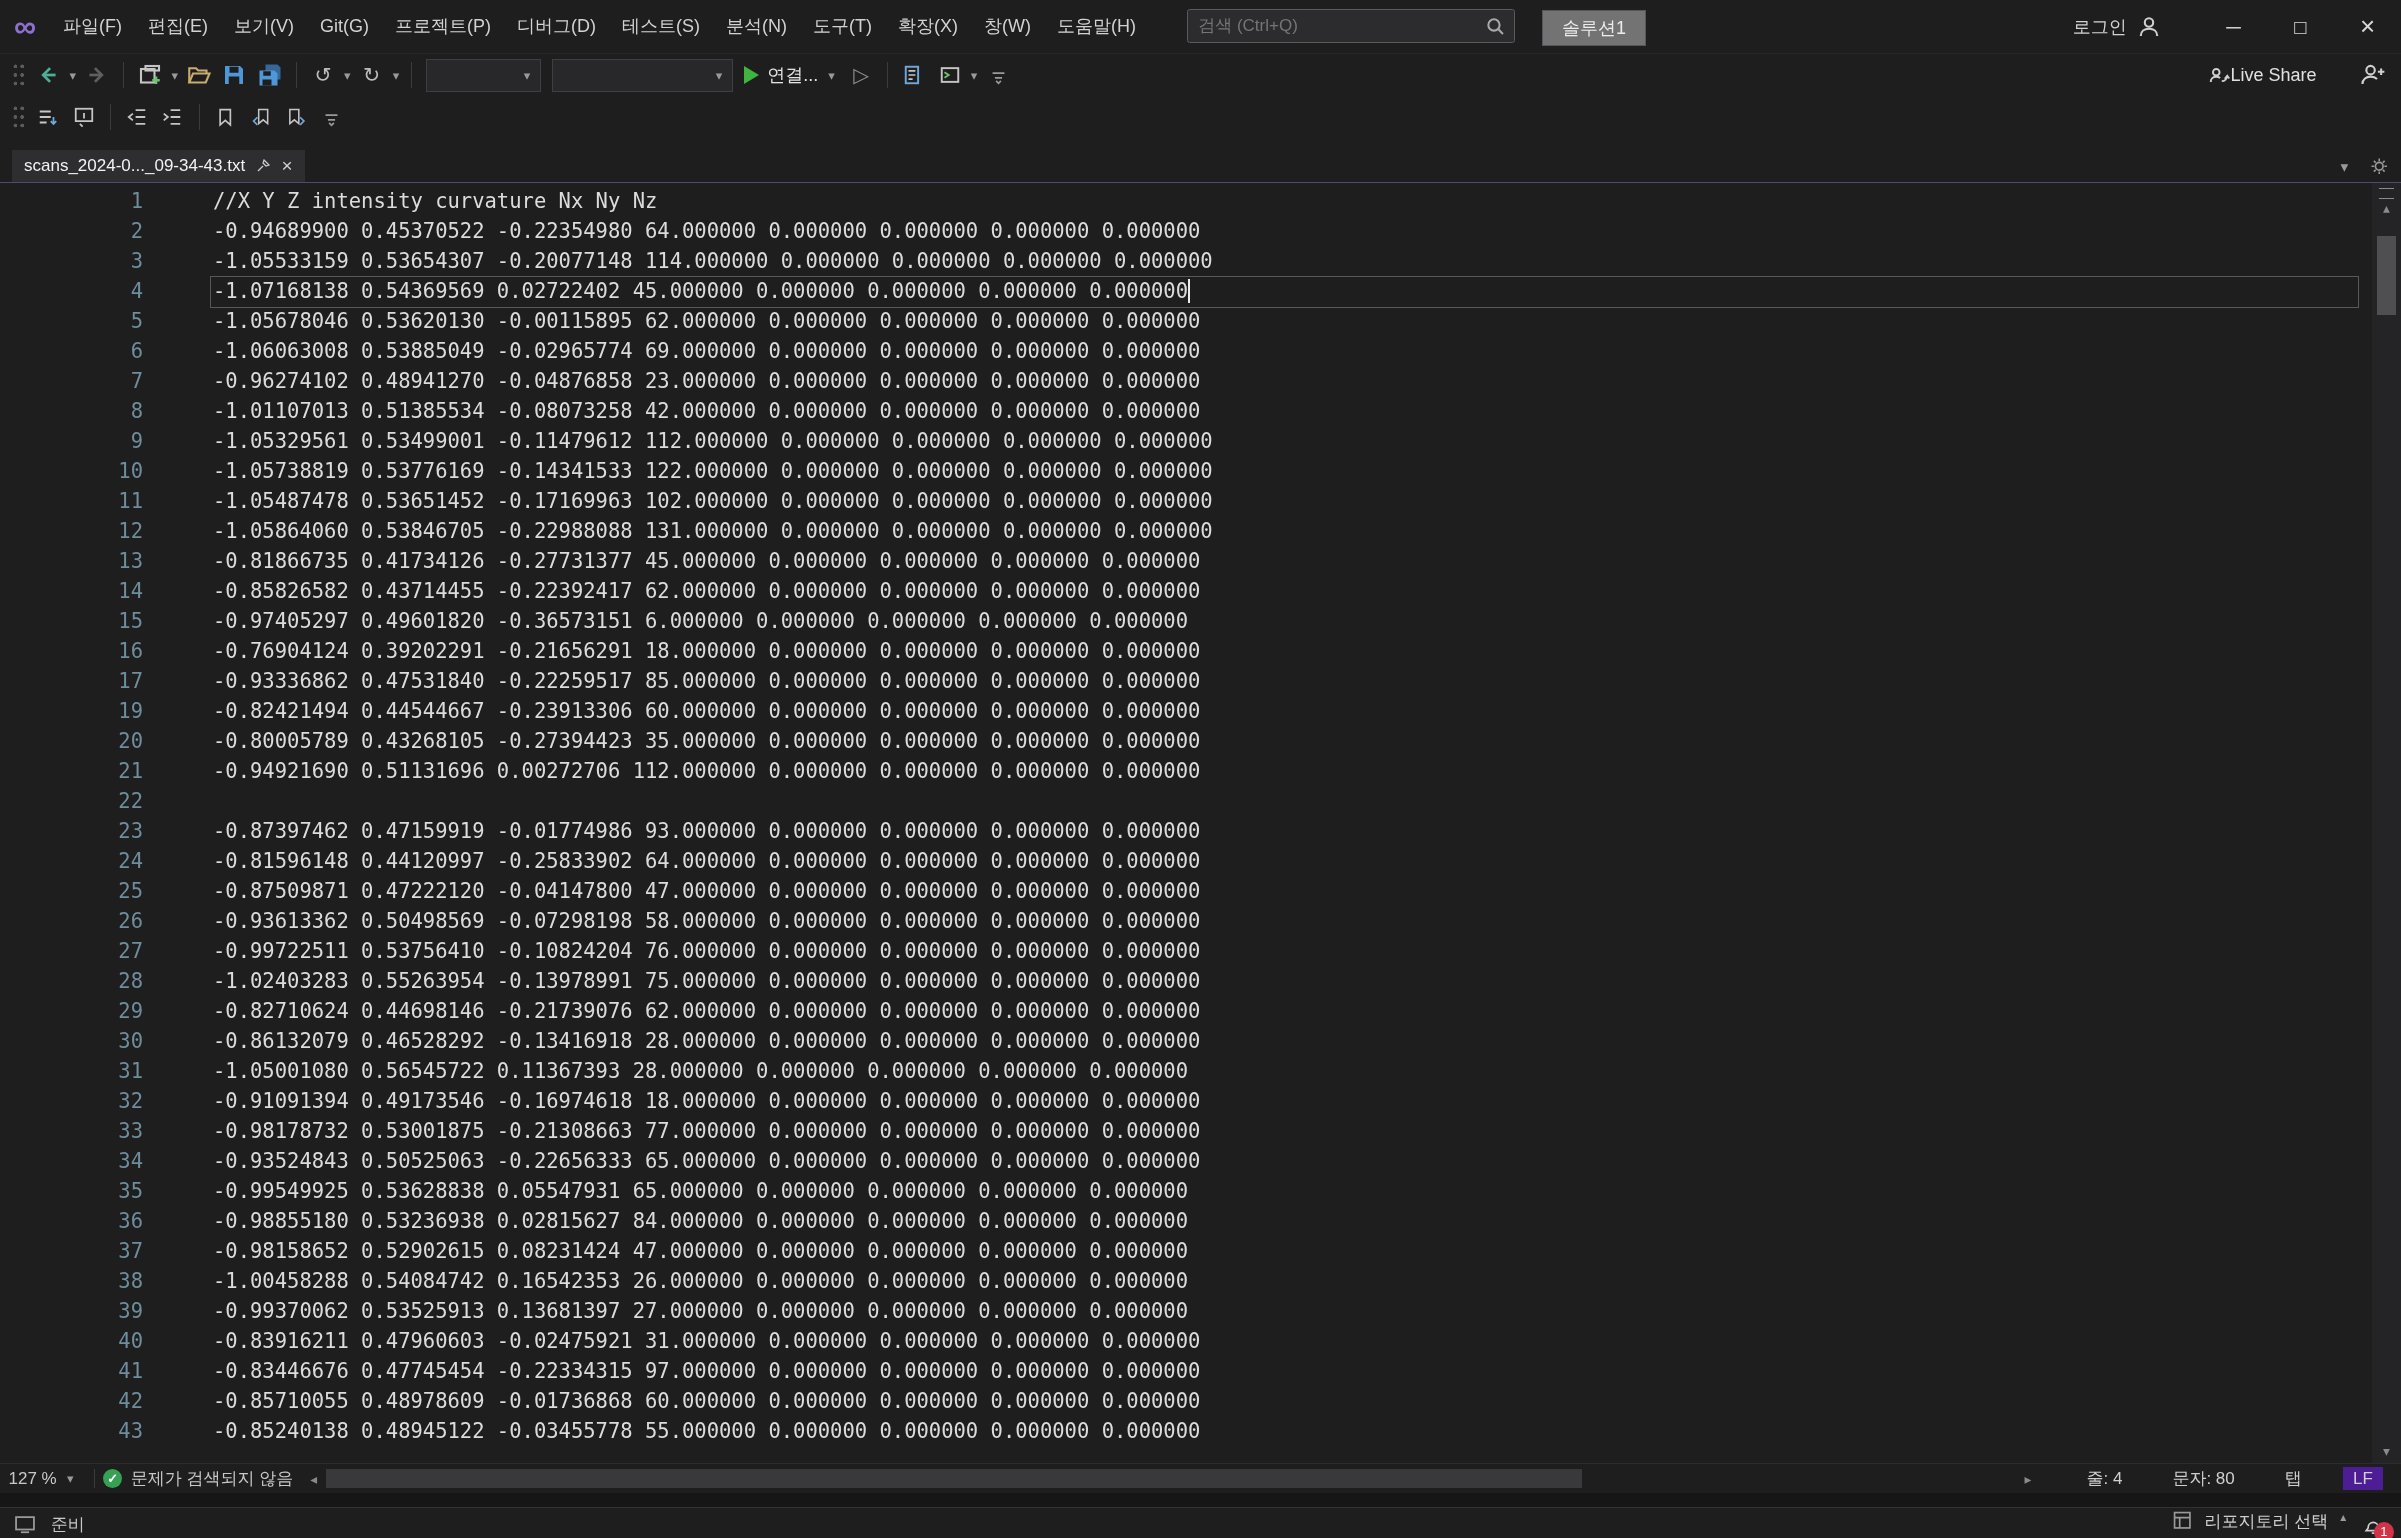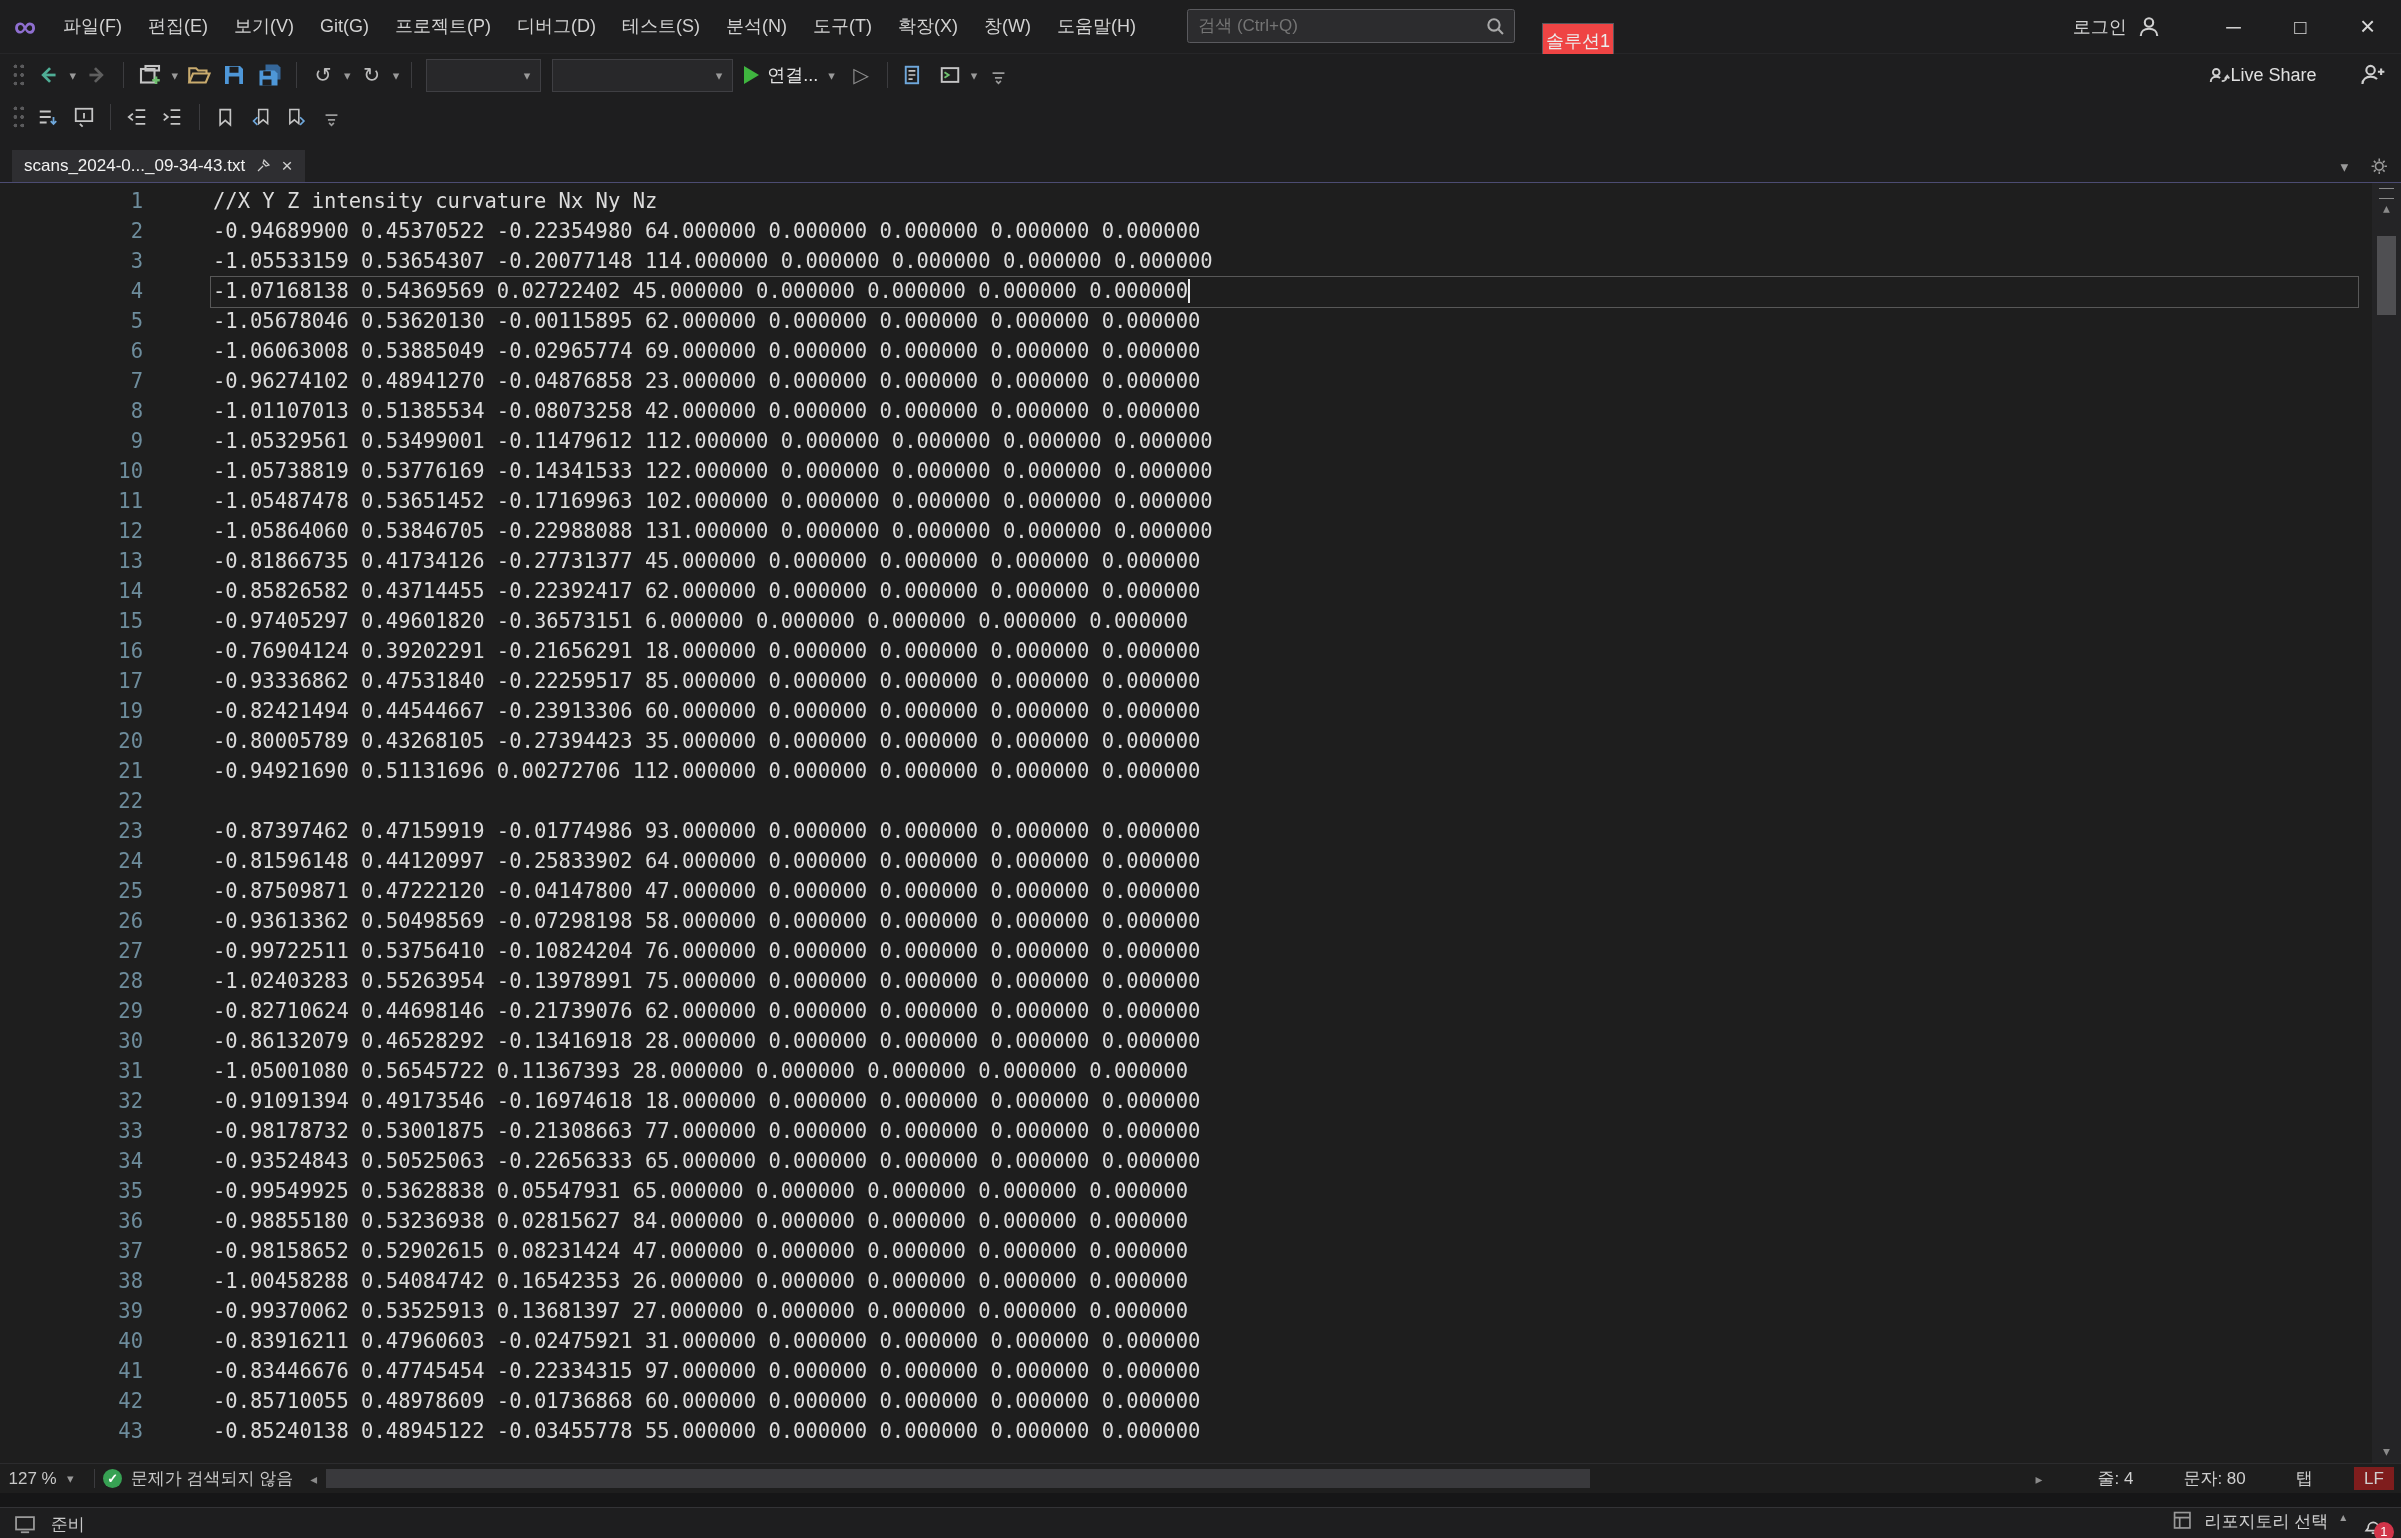--- a/index.html
+++ b/index.html
@@ -9,21 +9,21 @@
   
   .titlebar{height:53px;background:#1e1e1f;display:flex;align-items:center;position:relative;border-bottom:0.9px solid #262628}
   .vs-logo{width:50px;text-align:center;font-size:31px;color:#8f6fd0;font-weight:bold;line-height:53px}
   .menubar{display:flex;height:53px}
   .menu-item{padding:0 13px;font-size:18px;line-height:53px;color:#d2d2d2;cursor:default}
   .search-box{position:absolute;left:1187px;top:9.4px;width:326px;height:32px;background:#2c2c2e;
               border:0.9px solid #5a5a5e;border-radius:2.6px;display:flex;align-items:center}
   .search-box input{flex:1;background:transparent;border:none;outline:none;color:#9c9c9c;
               font-size:17px;padding:0 10.2px;font-family:"Liberation Sans",sans-serif}
   .search-glyph{margin-right:8.5px;flex:none}
-  .solution-badge{position:absolute;left:1542px;top:23px;height:34px;padding:0 3px;background:#ef4444;
+  .solution-badge{position:absolute;left:1542px;top:10px;height:34px;padding:0 19px;background:#737373;
               border:0.9px solid #56565c;display:flex;align-items:center;font-size:18px;color:#ececec}
   .tb-right{position:absolute;right:0;top:0;height:53px;display:flex;align-items:center}
   .signin-label{font-size:18px;color:#d2d2d2;margin-right:10.2px}
   .icon-btn{display:flex;align-items:center;justify-content:center}
   .win-btn{width:67px;height:53px;display:flex;align-items:center;justify-content:center;font-size:20.5px;color:#d8d8d8}
   .win-btn.close{font-size:26px}
   .gap-40{width:39px}
 
   
   .toolbar{height:42px;background:#1e1e1f;display:flex;align-items:center;padding-left:6.8px;position:relative}
@@ -79,21 +79,21 @@
         font-size:17px;color:#c8c8c8}
   .zoom{display:flex;align-items:center;padding:0 8.5px;gap:6.8px}
   .hsep{width:0.9px;height:19px;background:#3c3c3f;margin:0 8.5px}
   .health{display:flex;align-items:center;gap:8.5px;padding-right:12px}
   .hcheck{width:19px;height:19px;border-radius:50%;background:#37a153;color:#fff;font-size:13px;
           display:flex;align-items:center;justify-content:center;font-weight:bold}
   .harrow{color:#8a8a8a;font-size:13.7px;padding:0 5.1px}
   .htrack{flex:1;height:100%;position:relative}
   .hthumb{position:absolute;left:3.4px;top:5.1px;height:19px;width:74%;background:#39393c}
   .stat{margin-left:50px;color:#cfcfcf}
-  .stat.eol{background:#7f1d1d;padding:1.7px 10.2px;margin-left:41px;margin-right:7px}
+  .stat.eol{background:#4c1d95;padding:1.7px 10.2px;margin-left:41px;margin-right:18px}
 
   .gapstrip{height:13.7px;background:#161617}
 
   
   .statusbar{height:33px;background:#1e1e1f;border-top:0.9px solid #333336;display:flex;align-items:center;
              font-size:17px;color:#c8c8c8;padding:0 13.7px}
   .ready{display:flex;align-items:flex-start;gap:15px}
   .sb-right{margin-left:auto;display:flex;align-items:flex-start;gap:12px}
   .repo-label{color:#cfcfcf}
   .up-caret{font-size:12px;color:#9a9a9a}

